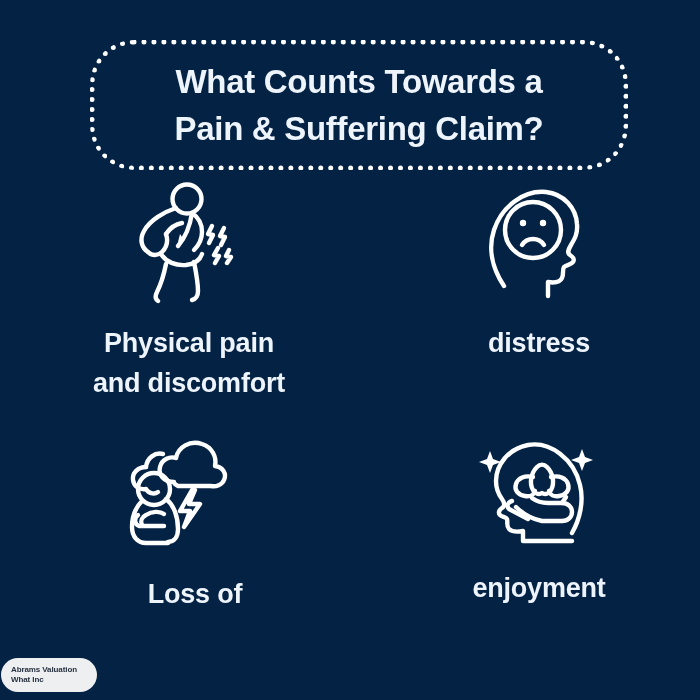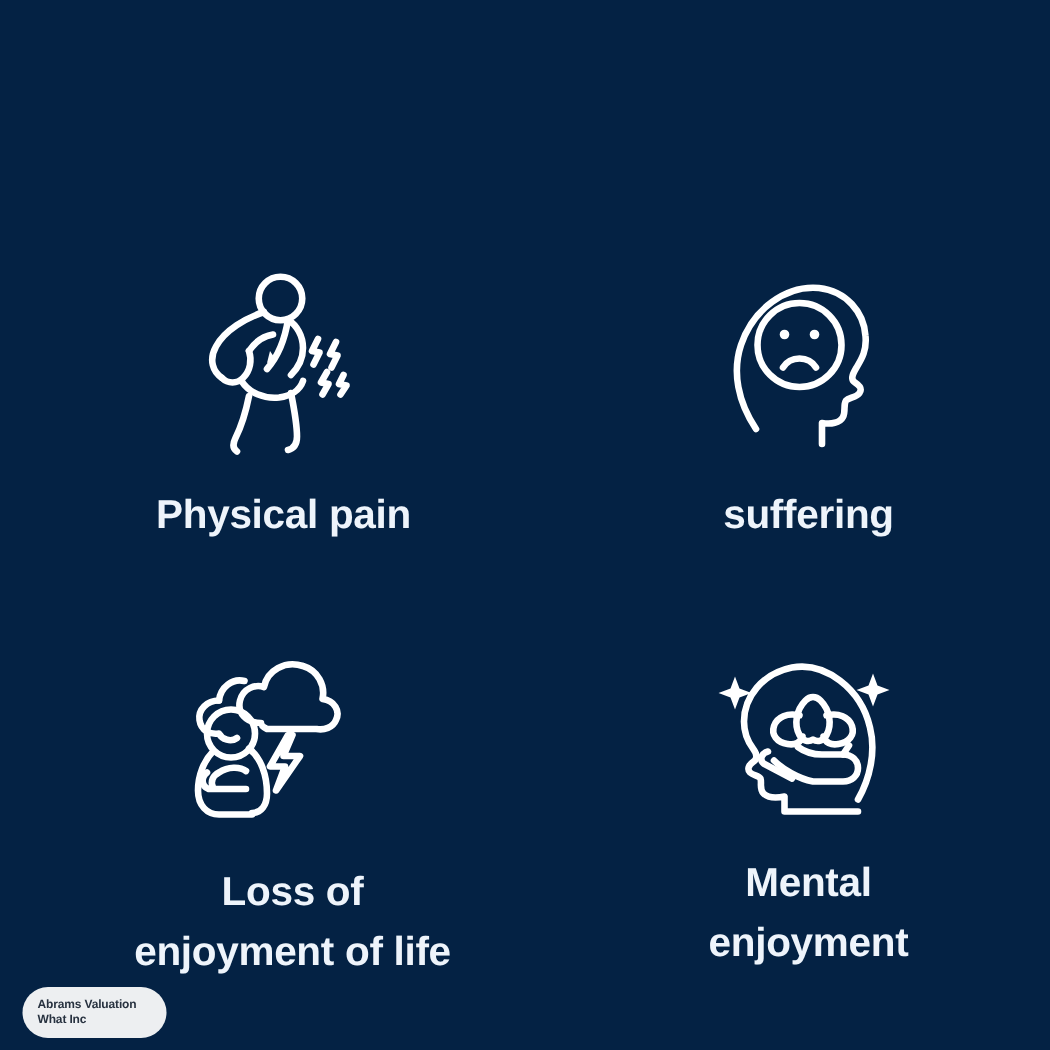--- a/index.html
+++ b/index.html
@@ -82,21 +82,21 @@
   
   #cell-0 .cell-icon { transform: translateX(-2px); }
   #cell-1 .cell-icon { transform: translateX(-2px); }
   #cell-2 .cell-icon { transform: translateX(-12px); }
   #cell-3 .cell-icon { transform: translateX(-2px); }
   #cell-2 .cell-label { transform: translateX(6px); margin-top: 24px; }
 
   
   #watermark {
     position: absolute;
-    left: 15px;
+    left: 1px;
     bottom: 8px;
     width: 96px;
     height: 34px;
     border-radius: 17px;
     background: #ffffff;
     display: flex;
     flex-direction: column;
     align-items: flex-start;
     justify-content: center;
     padding-left: 10px;
@@ -110,20 +110,24 @@
     line-height: 10px;
     letter-spacing: -0.1px;
     white-space: nowrap;
   }
 </style>
 </head>
 <body>
 
 <div id="canvas">
 
+  <div id="title-box">
+    <div class="title-line">What Counts Towards a</div>
+    <div class="title-line">Pain &amp; Suffering Claim?</div>
+  </div>
 
   <div id="grid">
 
     <div class="cell" id="cell-0">
       <div class="cell-icon">
         <svg width="118" height="122" viewBox="0 0 118 122" fill="none" stroke="#ffffff" stroke-width="4.4" stroke-linecap="round" stroke-linejoin="round">
 
           <circle cx="59" cy="17" r="14.5"></circle>
 
           <path d="M48 26 C 36 30, 22 38, 16 49 C 11 58, 14 66, 20 70"></path>
@@ -143,20 +147,21 @@
           <path d="M52 52 L 56 58 L 50 60 Z" fill="#ffffff" stroke="none"></path>
 
           <path d="M84 44 L 80 52 L 85 53 L 81 61"></path>
           <path d="M96 46 L 92 54 L 97 55 L 93 63"></path>
           <path d="M90 66 L 86 73 L 91 74 L 87 81"></path>
           <path d="M101 68 L 98 74 L 103 75 L 99 81"></path>
         </svg>
       </div>
       <div class="cell-label">
         <div>Physical pain</div>
+        <div>and discomfort</div>
       </div>
     </div>
 
     <div class="cell" id="cell-1">
       <div class="cell-icon">
         <svg width="118" height="122" viewBox="0 0 118 122" fill="none" stroke="#ffffff" stroke-width="4.4" stroke-linecap="round" stroke-linejoin="round">
 
           <path d="M26 104
                    C 14 86, 10 66, 16 48
                    C 24 24, 46 8, 68 10
@@ -171,21 +176,21 @@
 
           <circle cx="55" cy="48" r="28"></circle>
 
           <circle cx="45" cy="41" r="3.2" fill="#ffffff" stroke="none"></circle>
           <circle cx="65" cy="41" r="3.2" fill="#ffffff" stroke="none"></circle>
 
           <path d="M44 63 C 49 55, 61 55, 66 63"></path>
         </svg>
       </div>
       <div class="cell-label">
-        <div>suffering</div>
+        <div>distress</div>
       </div>
     </div>
 
     <div class="cell" id="cell-2">
       <div class="cell-icon">
         <svg width="122" height="122" viewBox="0 0 122 122" fill="none" stroke="#ffffff" stroke-width="4.4" stroke-linecap="round" stroke-linejoin="round">
 
           <path d="M30 40 C 22 40, 16 46, 17 53 C 18 60, 24 63, 30 62
                    C 32 66, 38 68, 42 65"></path>
           <path d="M30 40 C 31 31, 39 25, 47 27"></path>
@@ -206,21 +211,20 @@
 
           <path d="M50 72 C 58 78, 62 90, 62 102 C 62 110, 58 115, 52 115"></path>
           <path d="M26 74 C 20 80, 16 90, 16 100 C 16 110, 22 116, 30 116 L 52 116"></path>
 
           <path d="M22 88 C 18 91, 18 97, 23 99 L 48 99"></path>
           <path d="M48 87 C 44 84, 36 84, 30 88 C 26 90, 24 94, 26 98"></path>
         </svg>
       </div>
       <div class="cell-label">
         <div>Loss of</div>
-        <div>enjoyment of life</div>
       </div>
     </div>
 
     <div class="cell" id="cell-3">
       <div class="cell-icon">
         <svg width="122" height="122" viewBox="0 0 122 122" fill="none" stroke="#ffffff" stroke-width="4.4" stroke-linecap="round" stroke-linejoin="round">
 
           <path d="M96 106
                    C 104 92, 108 74, 104 58
                    C 98 32, 74 14, 52 18
@@ -245,21 +249,20 @@
           <path d="M40 80 C 46 86, 56 92, 66 94 L 86 94
                    C 92 94, 96 90, 96 85 C 96 80, 92 76, 86 76
                    L 72 76 C 66 76, 60 74, 56 71"></path>
           <path d="M86 76 L 90 70"></path>
 
           <path d="M14 24 L 17 32 L 25 35 L 17 38 L 14 46 L 11 38 L 3 35 L 11 32 Z" fill="#ffffff" stroke="none"></path>
           <path d="M106 22 L 109 30 L 117 33 L 109 36 L 106 44 L 103 36 L 95 33 L 103 30 Z" fill="#ffffff" stroke="none"></path>
         </svg>
       </div>
       <div class="cell-label">
-        <div>Mental</div>
         <div>enjoyment</div>
       </div>
     </div>
 
   </div>
 
   <div id="watermark">
     <div class="wm-line">Abrams Valuation</div>
     <div class="wm-line">What Inc</div>
   </div>

